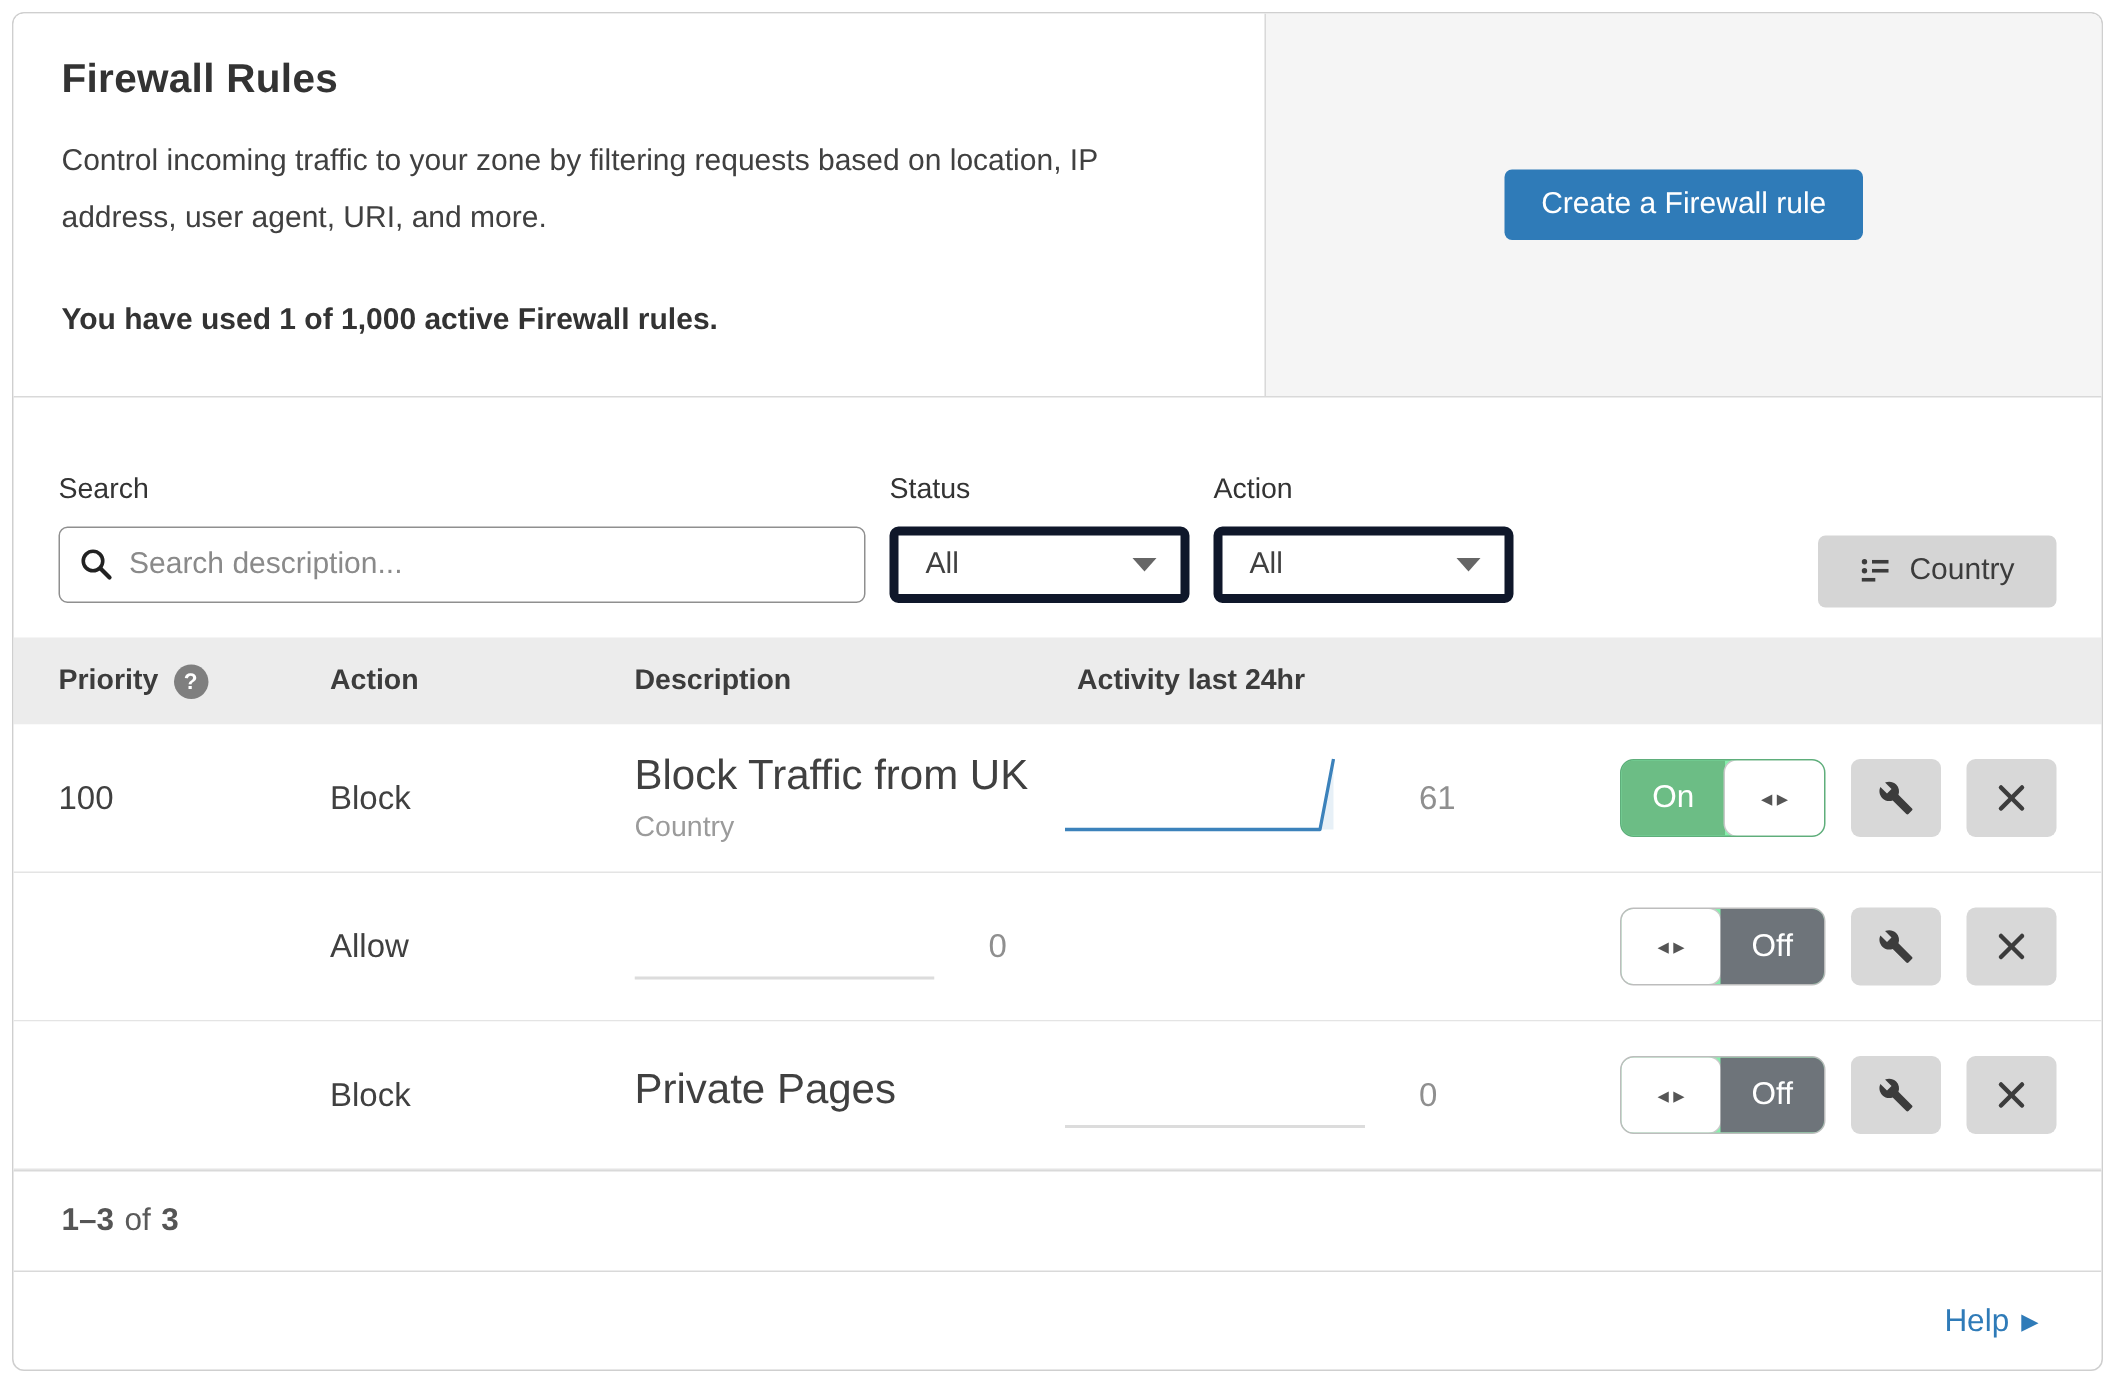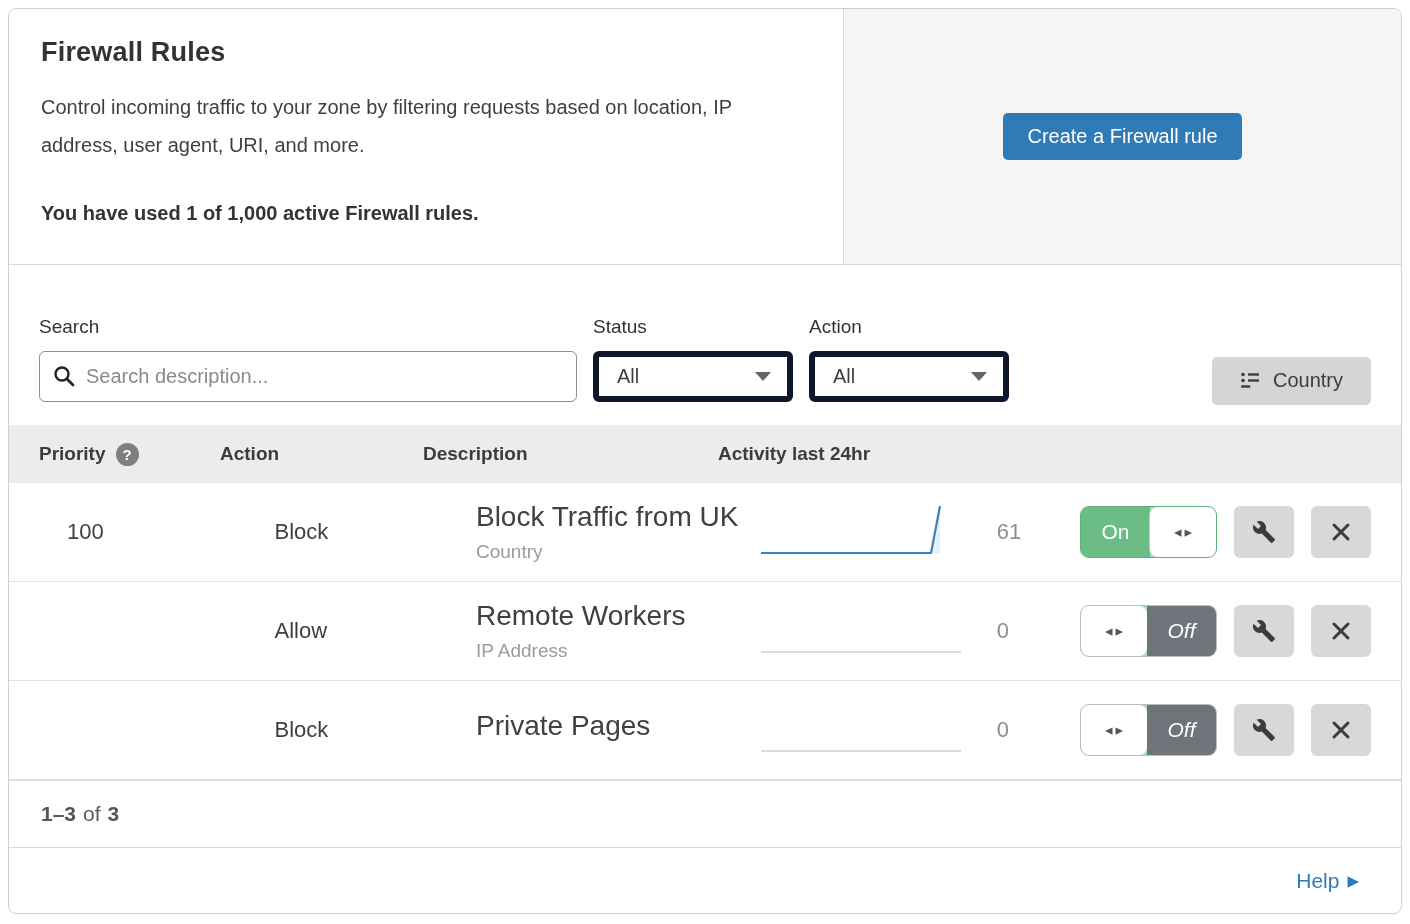--- a/index.html
+++ b/index.html
@@ -179,21 +179,21 @@
     border-radius: 50%;
     background: #7f7f7f;
     color: #fff;
     font-size: 15px;
     font-weight: bold;
     display: inline-flex;
     align-items: center;
     justify-content: center;
     cursor: pointer;
   }
-  .cell-text { font-size: 22px; color: #404040; margin-left: 28px; }
+  .cell-text { font-size: 22px; color: #404040; }
   .desc-title { font-size: 28px; color: #404040; margin-bottom: 8px; }
   .desc-sub   { font-size: 19px; color: #9b9b9b; }
   .count { font-size: 22px; color: #8f8f8f; }
 
   
   .toggle {
     width: 137px;
     height: 52px;
     border-radius: 9px;
     display: flex;
@@ -205,21 +205,21 @@
   .toggle.on  { border-color: #5fae7b; }
   .tg-label {
     flex: 1;
     display: flex;
     align-items: center;
     justify-content: center;
     font-size: 21px;
     color: #fff;
   }
   .tg-on  { background: #6cbd85; }
-  .tg-off { background: #6e747a; font-style: italic; }
+  .tg-off { background: #6e747a; }
   .tg-knob {
     width: 66px;
     background: #fff;
     display: flex;
     align-items: center;
     justify-content: center;
     border-radius: 8px;
     box-shadow: 0 0 0 1px #c9c9c9;
   }
   .arrows {
@@ -366,24 +366,20 @@
           <line x1="4" y1="4" x2="18" y2="18" stroke="#3c3c3c" stroke-width="3" stroke-linecap="round"></line>
           <line x1="18" y1="4" x2="4" y2="18" stroke="#3c3c3c" stroke-width="3" stroke-linecap="round"></line>
         </svg>
       </button>
     </div>
   </div>
 
   <div class="trow">
     <div class="col-priority cell-text"></div>
     <div class="col-action cell-text">Allow</div>
-    <div class="col-desc">
-      <div class="desc-title">Remote Workers</div>
-      <div class="desc-sub">IP Address</div>
-    </div>
     <div class="col-spark">
       <svg width="200" height="58" viewBox="0 0 200 58">
         <line x1="0" y1="52" x2="200" y2="52" stroke="#dcdcdc" stroke-width="2"></line>
       </svg>
     </div>
     <div class="col-count count">0</div>
     <div class="col-controls">
       <div class="toggle off">
         <span class="tg-knob">
             <span class="arrows">◂▸</span>

